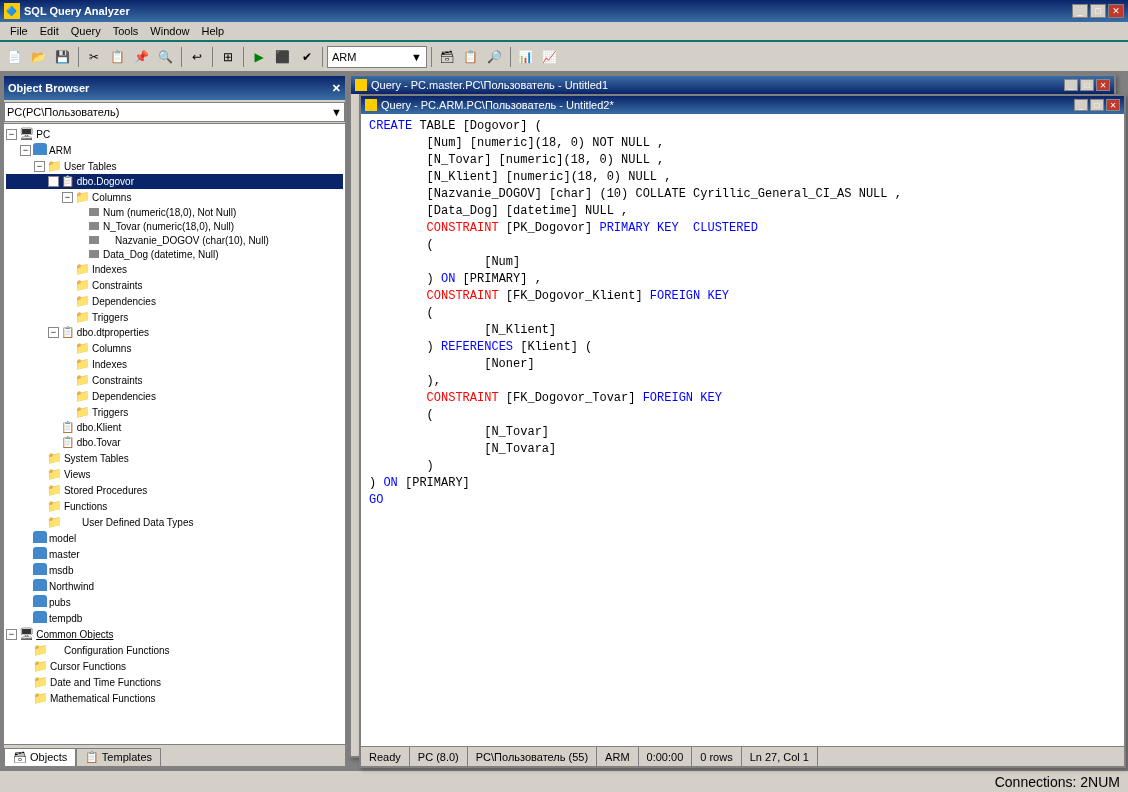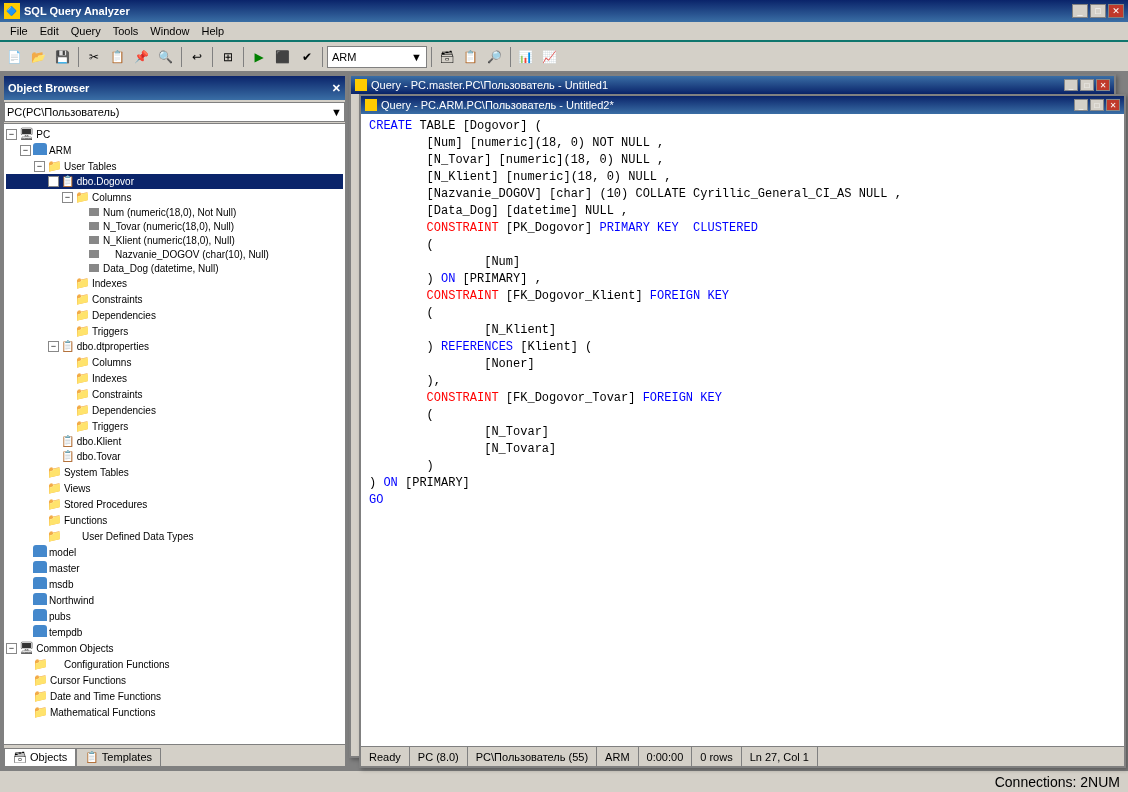--- a/index.html
+++ b/index.html
@@ -368,26 +368,20 @@
         <div class="tree-item">
     <span style="display:inline-block;width:70px;flex-shrink:0;"></span>
     <span style="display:inline-block;width:11px;height:11px;margin-right:2px;"></span>
     <span><span style="display:inline-block;width:10px;height:8px;background:#888;margin-right:2px;"></span></span>
     <span class="tree-label" style="margin-left:2px;">N_Tovar (numeric(18,0), Null)</span>
   </div>
         <div class="tree-item">
     <span style="display:inline-block;width:70px;flex-shrink:0;"></span>
     <span style="display:inline-block;width:11px;height:11px;margin-right:2px;"></span>
     <span><span style="display:inline-block;width:10px;height:8px;background:#888;margin-right:2px;"></span></span>
-    <span class="tree-label" style="margin-left:2px;">N_Klient (numeric(18,0), Null)</span>
-  </div>
-        <div class="tree-item">
-    <span style="display:inline-block;width:70px;flex-shrink:0;"></span>
-    <span style="display:inline-block;width:11px;height:11px;margin-right:2px;"></span>
-    <span><span style="display:inline-block;width:10px;height:8px;background:#888;margin-right:2px;"></span></span>
     <span class="tree-label" style="margin-left:2px;padding-left:12px;">Nazvanie_DOGOV (char(10), Null)</span>
   </div>
         <div class="tree-item">
     <span style="display:inline-block;width:70px;flex-shrink:0;"></span>
     <span style="display:inline-block;width:11px;height:11px;margin-right:2px;"></span>
     <span><span style="display:inline-block;width:10px;height:8px;background:#888;margin-right:2px;"></span></span>
     <span class="tree-label" style="margin-left:2px;">Data_Dog (datetime, Null)</span>
   </div>
         <div class="tree-item">
     <span style="display:inline-block;width:56px;flex-shrink:0;"></span>
@@ -524,21 +518,21 @@
         <div class="tree-item">
     <span style="display:inline-block;width:14px;flex-shrink:0;"></span>
     <span style="display:inline-block;width:11px;height:11px;margin-right:2px;"></span>
     <span><span style="display:inline-block;width:14px;height:12px;background:#4488cc;border-radius:3px 3px 0 0;"></span></span>
     <span class="tree-label" style="margin-left:2px;">tempdb</span>
   </div>
         <div class="tree-item">
     <span style="display:inline-block;width:0px;flex-shrink:0;"></span>
     <span style="display:inline-block;width:11px;height:11px;border:1px solid #888;background:white;text-align:center;line-height:9px;font-size:9px;margin-right:2px;cursor:pointer;">−</span>
     <span><span style="color:#333;font-size:12px;">🖥</span></span>
-    <span class="tree-label" style="margin-left:2px;">Common Objects</span>
+    <span class="tree-label" style="margin-left:2px;text-decoration:underline;">Common Objects</span>
   </div>
         <div class="tree-item">
     <span style="display:inline-block;width:14px;flex-shrink:0;"></span>
     <span style="display:inline-block;width:11px;height:11px;margin-right:2px;"></span>
     <span><span style="color:#ffcc00;font-size:12px;">📁</span></span>
     <span class="tree-label" style="margin-left:16px;">Configuration Functions</span>
   </div>
         <div class="tree-item">
     <span style="display:inline-block;width:14px;flex-shrink:0;"></span>
     <span style="display:inline-block;width:11px;height:11px;margin-right:2px;"></span>

